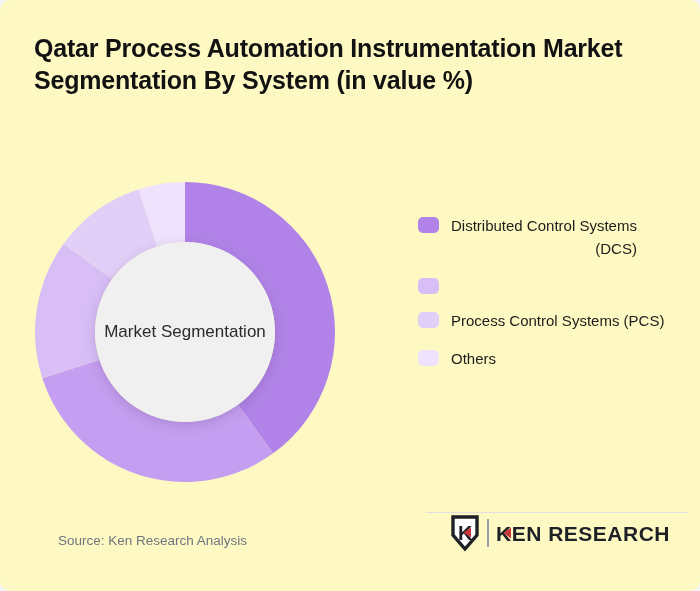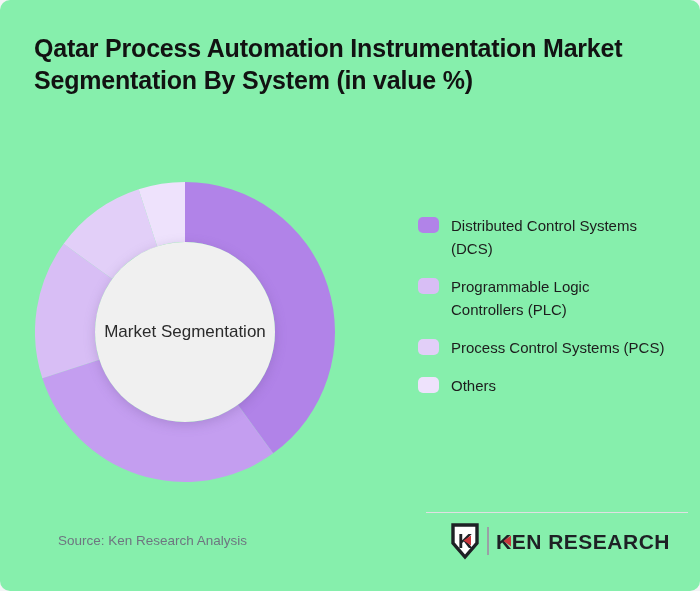--- a/index.html
+++ b/index.html
@@ -3,51 +3,51 @@
 <meta charset="utf-8">
 <style>
   html,body{margin:0;padding:0;}
   body{
     background:#f3f4f6;
     font-family:"Liberation Sans","DejaVu Sans",sans-serif;
     width:700px;height:591px;overflow:hidden;
   }
   .card{
     position:relative;width:700px;height:591px;box-sizing:border-box;
-    background:#86efac;border-radius:10px;overflow:hidden;
+    background:#fef9c3;border-radius:10px;overflow:hidden;
   }
   .title{
     margin:33px 34px 0 34px;width:636px;
     font-size:25px;font-weight:700;color:#121212;
     line-height:1.26;letter-spacing:-0.2px;
   }
   .subtitles{margin:17px 34px 0 34px;}
   .subtitle{font-size:13.5px;color:#5a6472;line-height:21px;}
   .chart-area{position:absolute;left:35px;top:182px;width:300px;height:300px;}
   .chart-area svg{display:block;width:300px;height:300px;}
   .center-label{
     position:absolute;inset:0;display:flex;align-items:center;justify-content:center;
     font-size:17px;color:#2b2b2b;pointer-events:none;
   }
   .legend{
     position:absolute;left:418px;top:214px;width:266px;
     display:flex;flex-direction:column;gap:15px;
   }
-  .legend-item{display:flex;align-items:flex-start;gap:12px;}
+  .legend-item{display:flex;align-items:flex-start;gap:12px;text-align:right;}
   .swatch{width:21px;height:16px;border-radius:5px;flex:none;margin-top:3px;}
   .legend-label{
     font-size:15px;line-height:23px;color:#1d1d1d;white-space:pre-line;
   }
   .footer-source{
     position:absolute;left:34px;top:533px;
     font-size:13.5px;color:#6e7680;margin-left:24px;
   }
   .footer-right{position:absolute;right:12px;top:512px;width:262px;}
   .sep-line{height:1px;background:#e0e0e3;width:100%;}
-  .logo-row{display:flex;align-items:center;justify-content:flex-end;gap:7px;margin-top:9px;padding-right:4px;}
+  .logo-row{display:flex;align-items:center;justify-content:flex-end;gap:7px;margin-top:1px;padding-right:4px;}
   .logo-divider{width:2px;height:28px;background:#9aa0a6;}
   .brand-svg text{
     font-family:"Liberation Sans","DejaVu Sans",sans-serif;
     font-weight:700;letter-spacing:0.5px;
   }
 </style>
 </head>
 <body>
 
 <div class="card">
@@ -70,22 +70,20 @@
   </div>
 
   <div class="legend">
     <div class="legend-item">
       <span class="swatch" style="background: rgb(177, 131, 232);"></span>
       <span class="legend-label">Distributed Control Systems
 (DCS)</span>
     </div>
     <div class="legend-item">
       <span class="swatch" style="background: rgb(216, 190, 245);"></span>
-      <span class="legend-label">Programmable Logic
-Controllers (PLC)</span>
     </div>
     <div class="legend-item">
       <span class="swatch" style="background: rgb(226, 207, 248);"></span>
       <span class="legend-label">Process Control Systems (PCS)</span>
     </div>
     <div class="legend-item">
       <span class="swatch" style="background: rgb(238, 226, 252);"></span>
       <span class="legend-label">Others</span>
     </div>
   </div>

